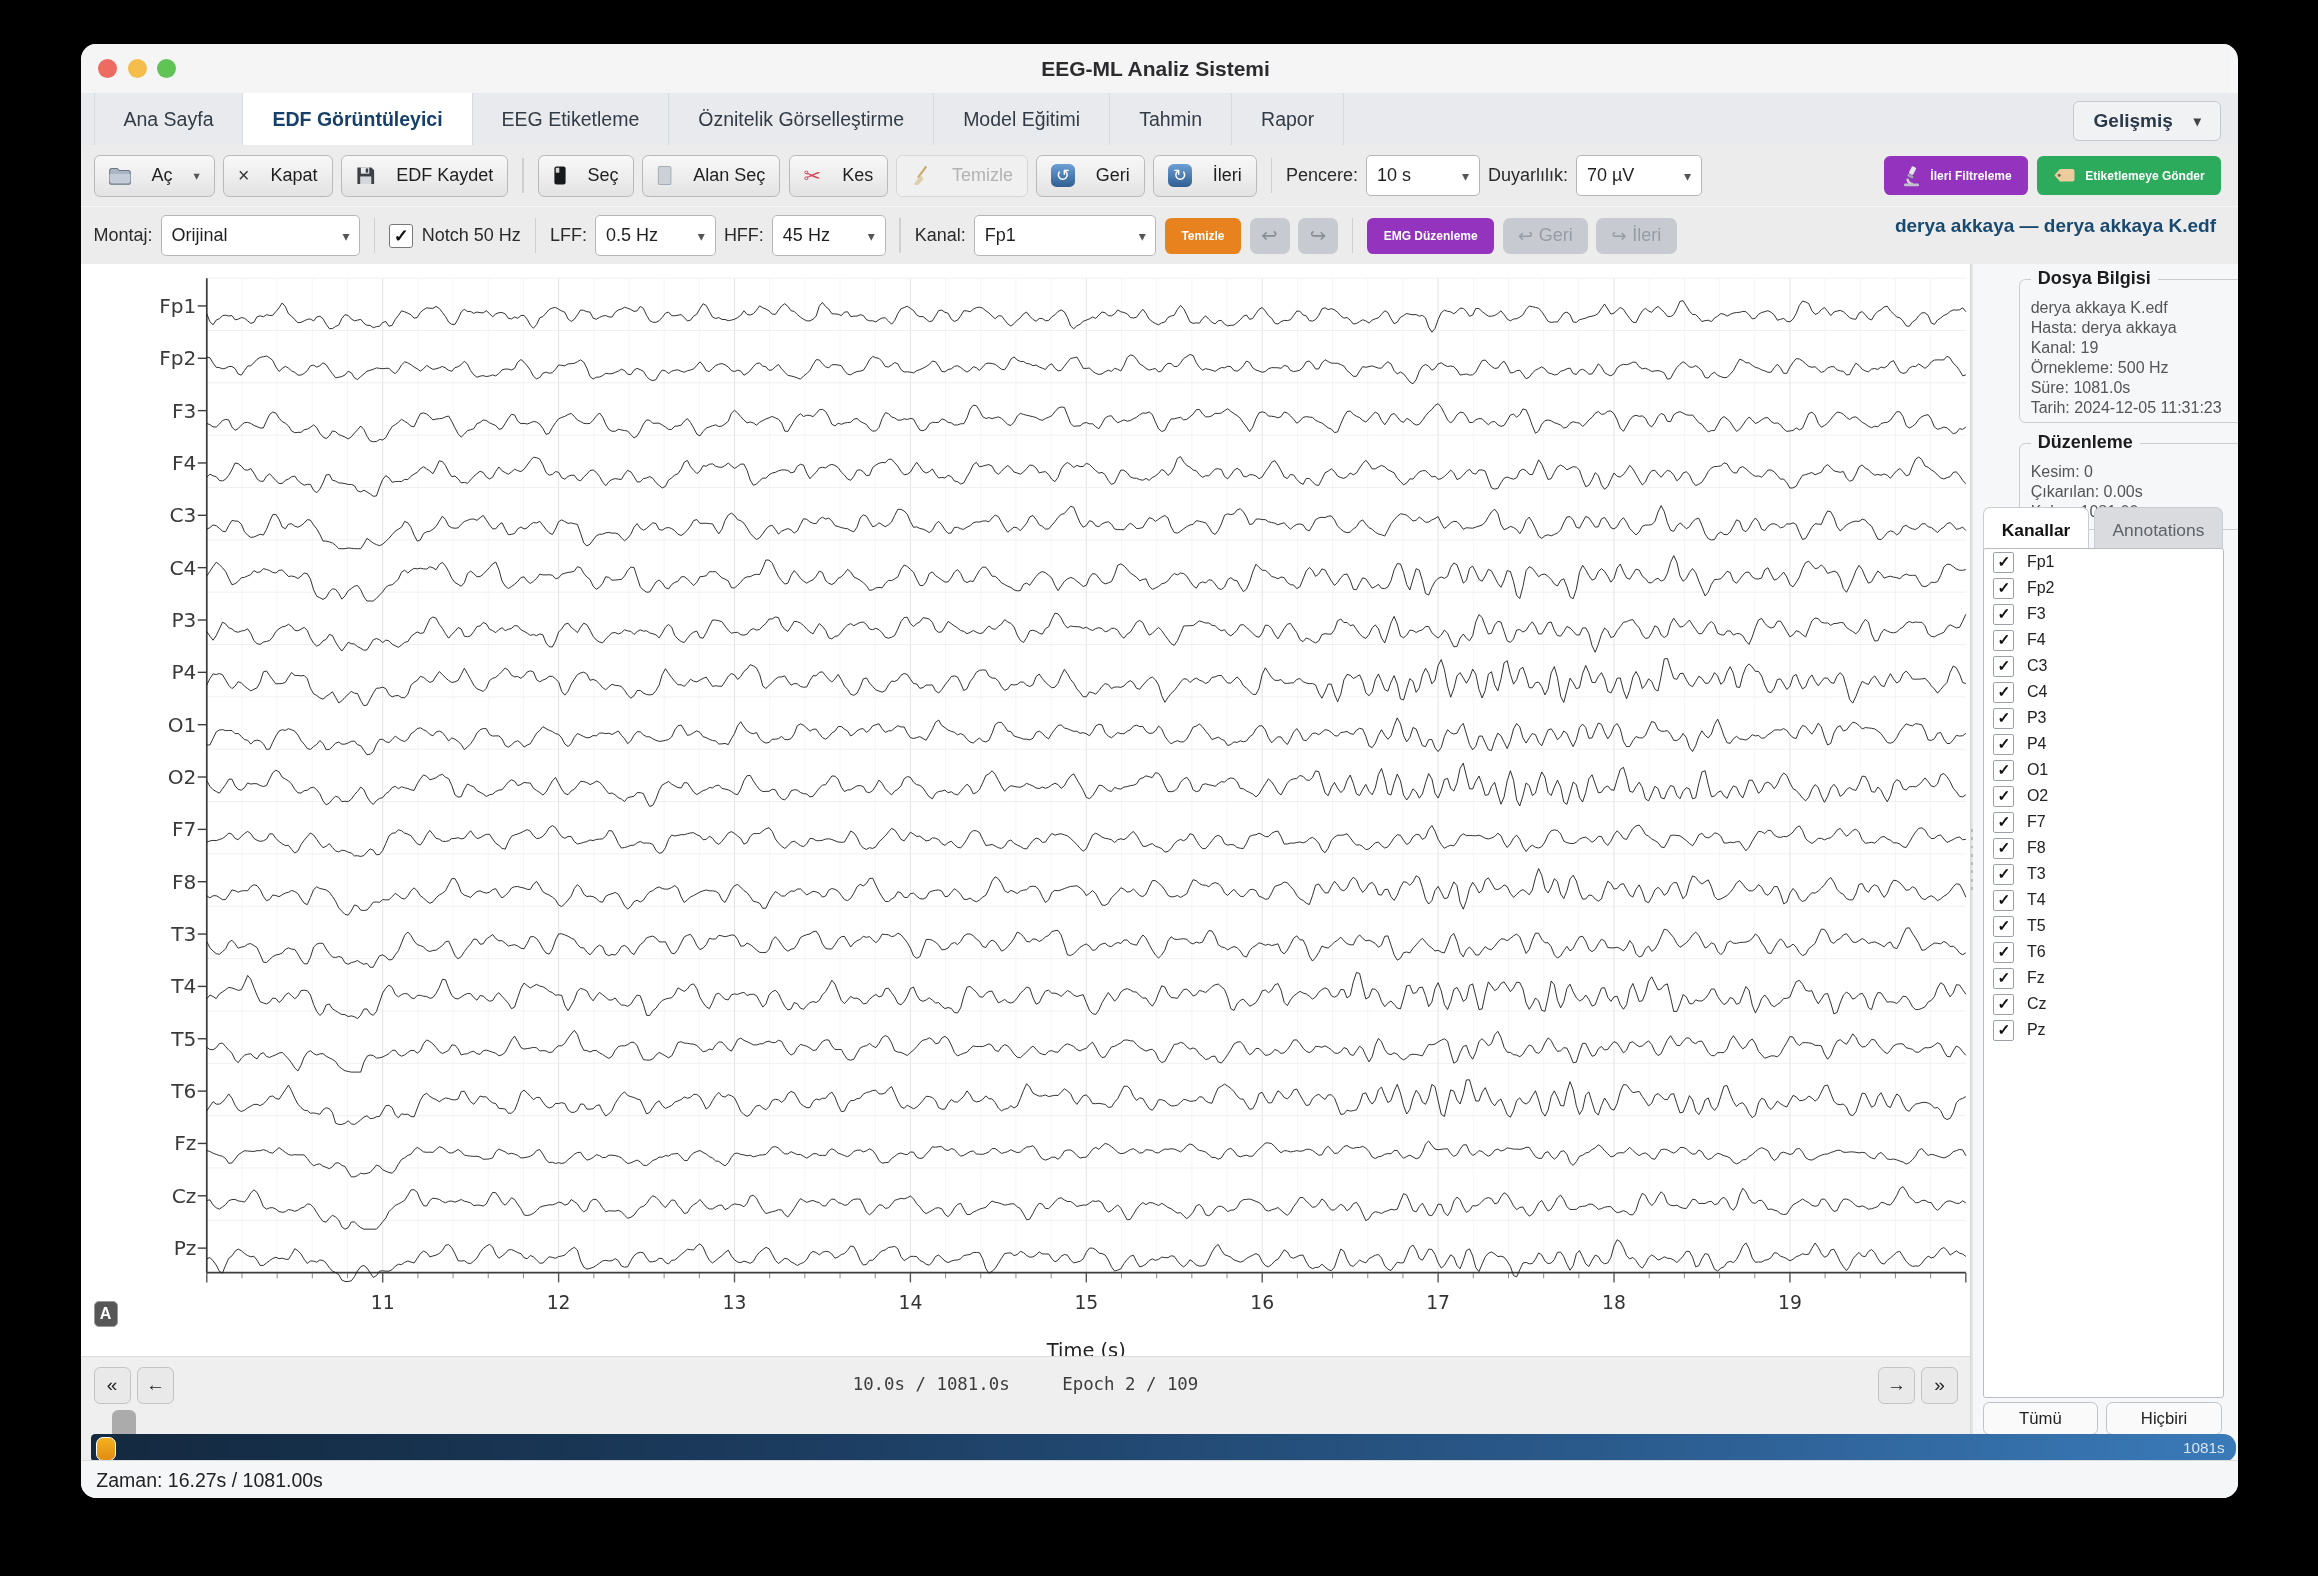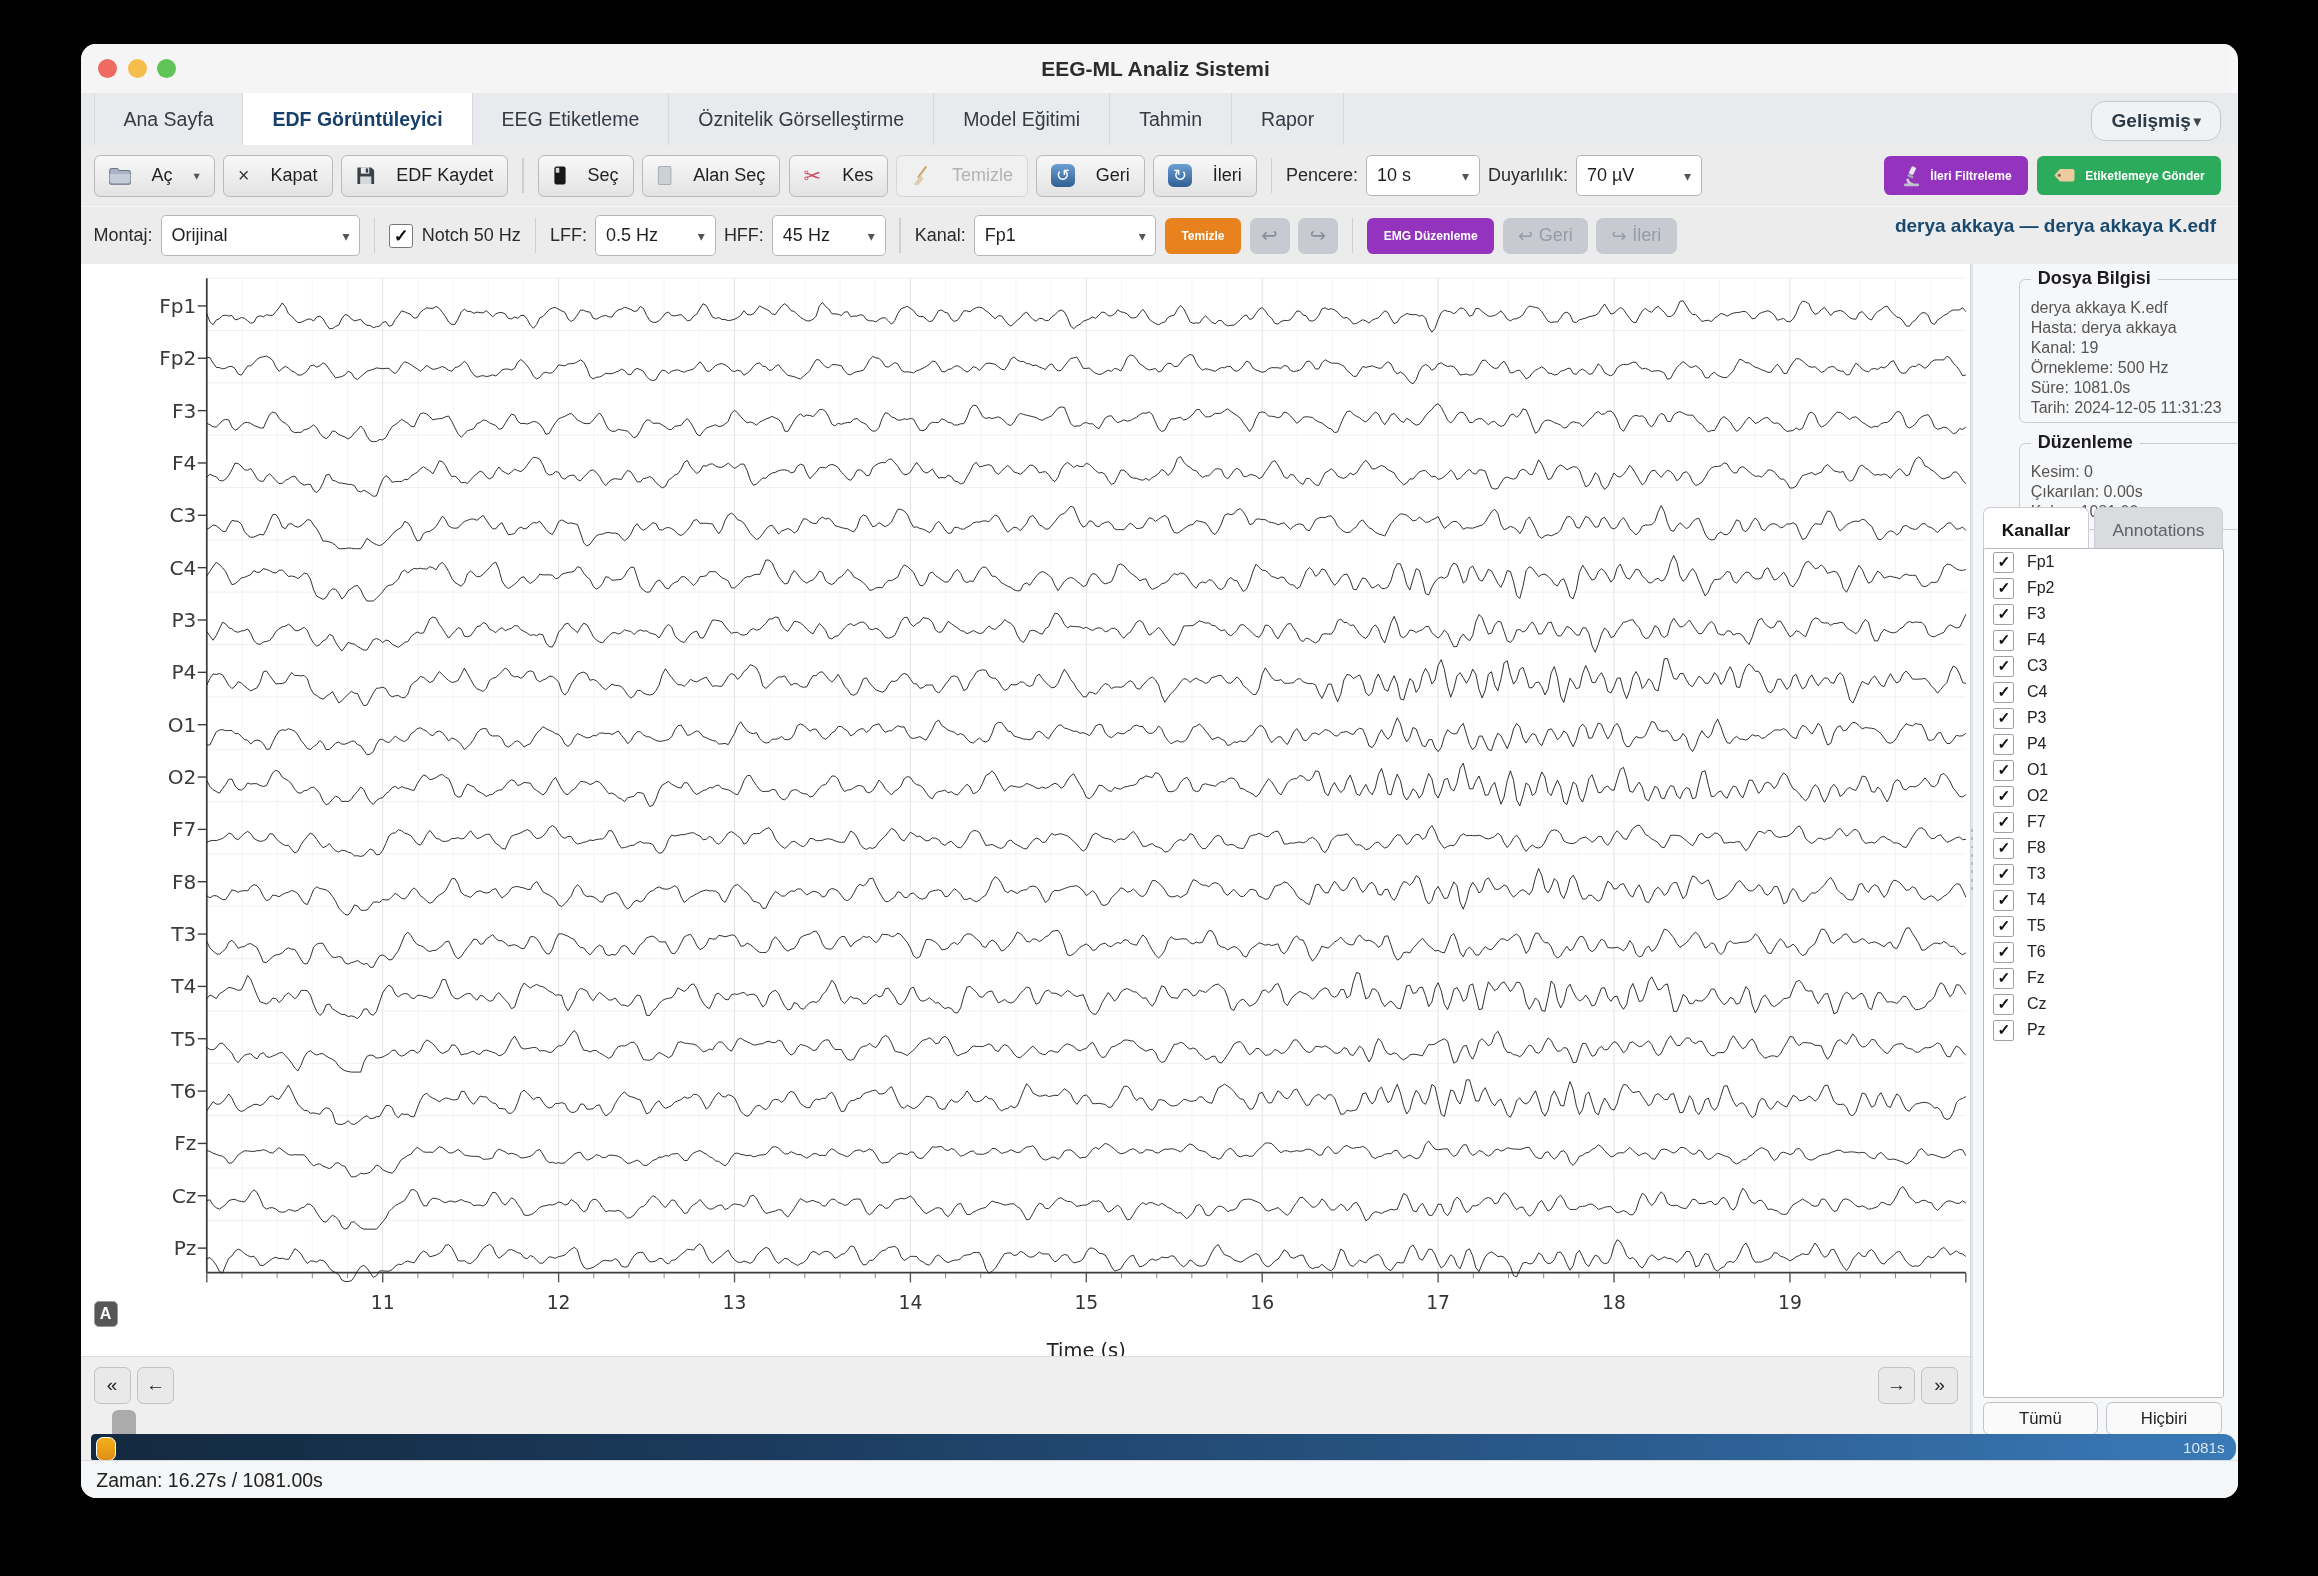--- a/index.html
+++ b/index.html
@@ -13,21 +13,21 @@
   .tl.yellow{left:47px;background:#f5bd4c;}
   .tl.green{left:76px;background:#61c355;}
   .title{position:absolute;left:0;right:0;top:0;height:49px;line-height:49px;text-align:center;
          font-size:21px;font-weight:bold;color:#2c2c2e;}
   
   .tabbar{position:absolute;left:0;top:49px;right:0;height:53px;background:#e8eaed;border-bottom:0.7px solid #d5d8db;display:flex;align-items:stretch;}
   .tab{display:flex;align-items:center;padding:0 29px;font-size:19.5px;color:#333c46;border-right:0.7px solid #d8dbde;cursor:default;}
   .tab.active{background:#ffffff;color:#16406b;font-weight:bold;}
   .tab:first-child{border-left:0.7px solid #d8dbde;margin-left:12.5px;}
   .adv-btn{position:absolute;right:16.7px;top:7.6px;height:38px;padding:0 19.5px;background:#f1f2f4;border:0.7px solid #c5c9cd;
-           border-radius:14px;font-size:19px;font-weight:bold;color:#2b3a49;display:flex;align-items:center;gap:3px;}
+           border-radius:6px;font-size:19px;font-weight:bold;color:#2b3a49;display:flex;align-items:center;gap:21px;}
   .adv-btn .caret{font-size:14px;color:#444;}
   
   .toolbar1{position:absolute;left:0;top:101px;right:0;height:61px;background:#ececec;display:flex;align-items:center;gap:8.3px;padding-left:12.5px;}
   .toolbar2{position:absolute;left:0;top:163px;right:0;height:57px;background:#ececec;border-bottom:0.7px solid #d8d8d8;display:flex;align-items:center;gap:8.3px;padding-left:12.5px;}
   .tbtn{height:40px;padding:0 14px;background:linear-gradient(#f8f8f8,#e3e3e3);border:0.7px solid #b9b9b9;border-radius:6.3px;
         font-size:18px;color:#1f1f1f;display:flex;align-items:center;gap:21px;}
   .tbtn.disabled{background:#f0f0f0;border-color:#d6d6d6;color:#b3b3b3;}
   .sep{width:1.4px;height:35px;background:#cfcfcf;margin:0 5.6px;}
   .lbl{font-size:18px;color:#2a2a2a;}
   .select{height:39px;background:#fff;border:0.7px solid #b5b5b5;border-radius:4.9px;display:flex;align-items:center;
@@ -574,20 +574,24 @@
       <div class="sbtn">Tümü</div>
       <div class="sbtn">Hiçbiri</div>
     </div>
   </div>
 
   <div class="navband">
     <div class="nbtn" style="left:12.5px">«</div>
     <div class="nbtn" style="left:56px">←</div>
     <div class="nbtn" style="left:1797px">→</div>
     <div class="nbtn" style="left:1840px">»</div>
+    <div class="readout">
+      <span>10.0s / 1081.0s</span>
+      <span>Epoch 2 / 109</span>
+    </div>
     <div class="mini-handle"></div>
     <div class="progress">
       <div class="phandle"></div>
       <div class="pend">1081s</div>
     </div>
   </div>
 
   <div class="statusbar">
     <span>Zaman: 16.27s / 1081.00s</span>
   </div>

